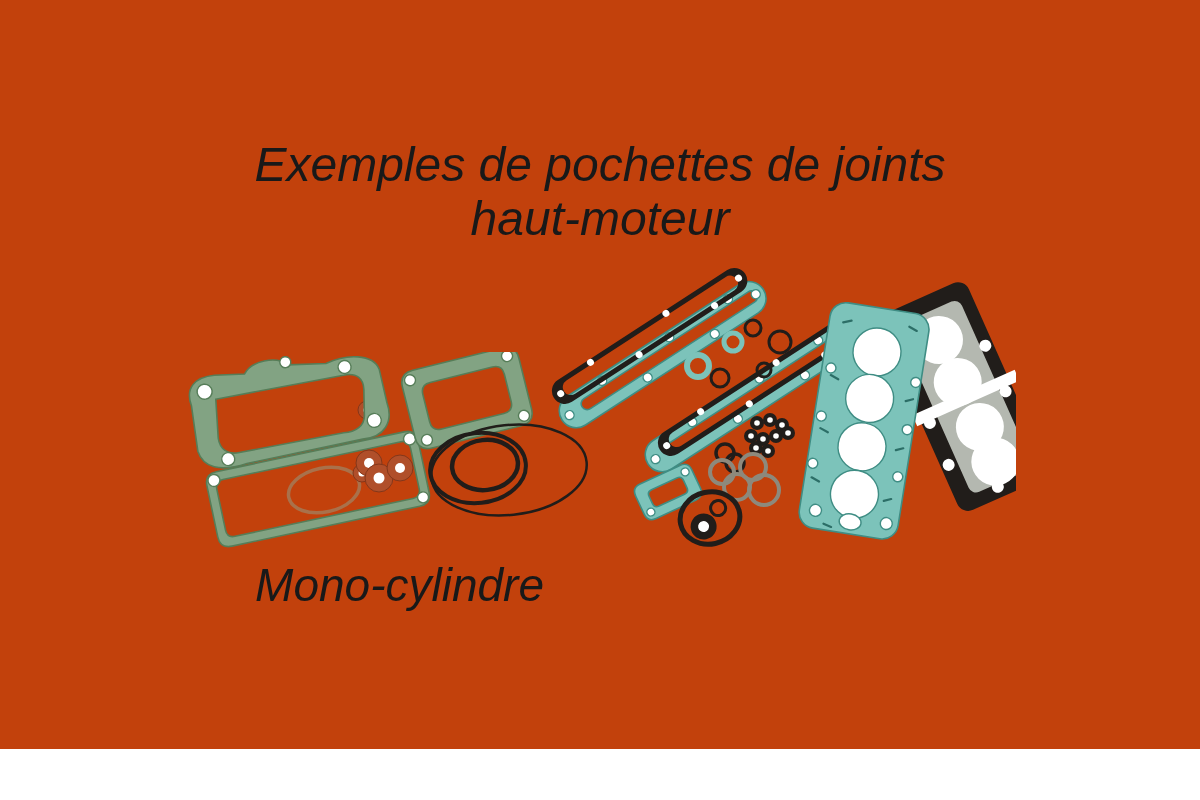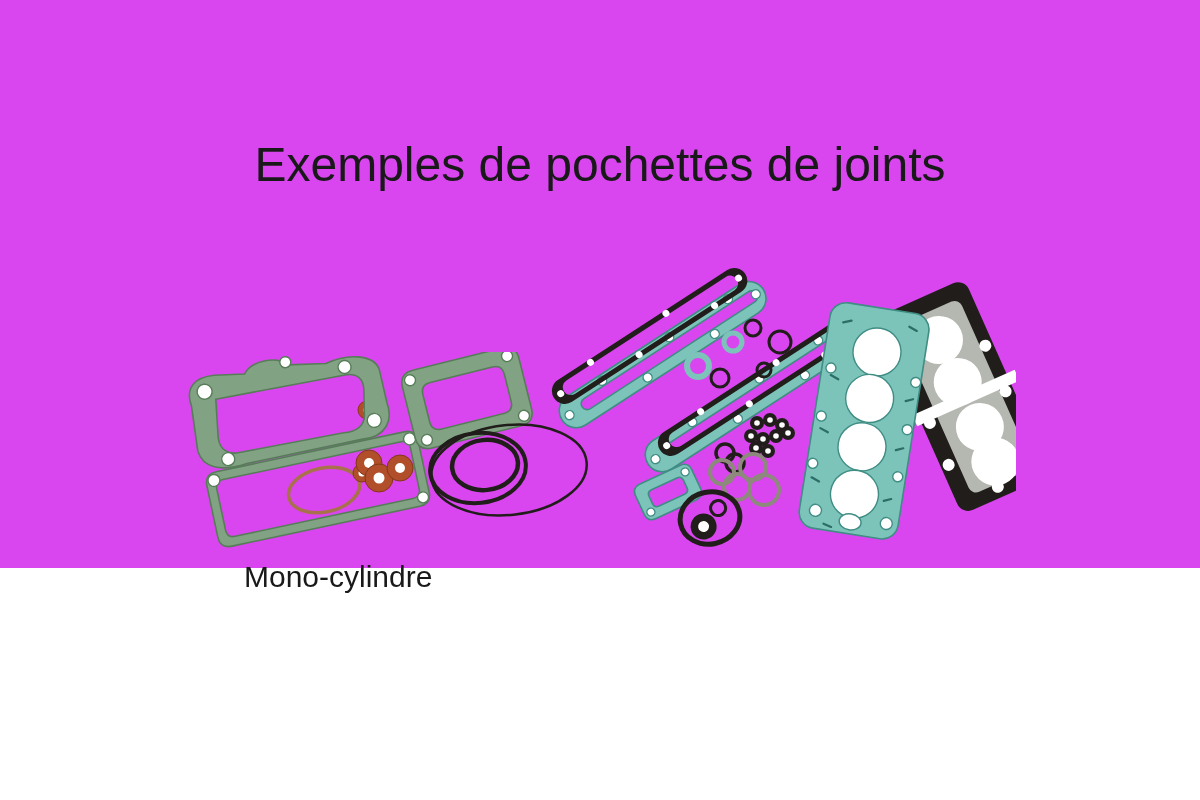--- a/index.html
+++ b/index.html
@@ -1,20 +1,20 @@
 <!DOCTYPE html>
 <html style="--text: #191919; --gasket-green: #82a383; --gasket-green-edge: #567d58; --gasket-teal: #7cc3ba; --gasket-teal-edge: #3f8d84; --teal-print: #2c6e67; --copper-washer: #b04f2a; --copper-washer-edge: #84371a; --copper-ring: #a9714b; --rubber-black: #211d1a; --metal-gray: #b4b8b0; --ring-gray: #8d897c;"><head>
 <meta charset="utf-8">
 <style>
   html,body{margin:0;padding:0;}
   body{width:1200px;height:800px;overflow:hidden;font-family:"Liberation Sans",sans-serif;background:#fff;}
-  .stage{position:relative;width:1200px;height:568px;background:#d946ef;}
+  .stage{position:relative;width:1200px;height:749px;background:#c2410c;font-style:italic;}
   .title{position:absolute;left:0;right:0;top:138px;margin:0;text-align:center;
          font-size:48px;line-height:54px;font-weight:400;color:var(--text,#191919);}
-  .caption{position:absolute;font-size:30px;line-height:1;font-weight:400;color:var(--text,#191919);text-align:left;}
+  .caption{position:absolute;font-size:46px;line-height:1;font-weight:400;color:var(--text,#191919);text-align:right;}
   .caption-mono{left:244px;top:562px;width:300px;}
   .caption-multi{left:643px;top:567px;width:300px;}
   .kit{position:absolute;margin:0;padding:0;}
   .kit-mono{left:186px;top:352px;width:430px;height:215px;}
   .kit-multi{left:548px;top:246px;width:468px;height:322px;}
   svg{display:block;}
 
   .green-ring{fill:var(--gasket-green,#82a383);stroke:var(--gasket-green-edge,#567d58);stroke-width:1.6;}
   .hole{fill:#fff;stroke:var(--gasket-green-edge,#567d58);stroke-width:1.4;}
   .teal-ring{fill:var(--gasket-teal,#7cc3ba);stroke:var(--gasket-teal-edge,#3f8d84);stroke-width:1.6;}
@@ -29,21 +29,21 @@
   .teal-line{fill:none;stroke:var(--gasket-teal,#7cc3ba);}
   .metal-line{fill:none;stroke:var(--ring-gray,#8d897c);}
   .gray-fill{fill:var(--metal-gray,#b4b8b0);}
   .print{stroke:var(--teal-print,#2c6e67);stroke-width:2.2;stroke-linecap:round;fill:none;}
 </style>
 </head>
 <body style="background: rgb(255, 255, 255);">
 
 <div class="stage">
 
-  <h1 class="title"><span>Exemples de pochettes de joints</span><br></h1>
+  <h1 class="title"><span>Exemples de pochettes de joints</span><br><span>haut-moteur</span></h1>
 
   <figure class="kit kit-mono">
     <svg width="430" height="215" viewBox="0 0 430 215">
 
       <g transform="translate(132,137) rotate(-12)">
         <path class="green-ring" fill-rule="evenodd" d="M-96,-38 H96 Q108,-38 108,-26 V26 Q108,38 96,38 H-96 Q-108,38 -108,26 V-26 Q-108,-38 -96,-38 Z
                  M-91,-29 H91 Q99,-29 99,-21 V21 Q99,29 91,29 H-91 Q-99,29 -99,21 V-21 Q-99,-29 -91,-29 Z"></path>
         <g>
           <circle class="hole" cx="-100" cy="-30" r="6"></circle>
           <circle class="hole" cx="100" cy="-30" r="6"></circle>

